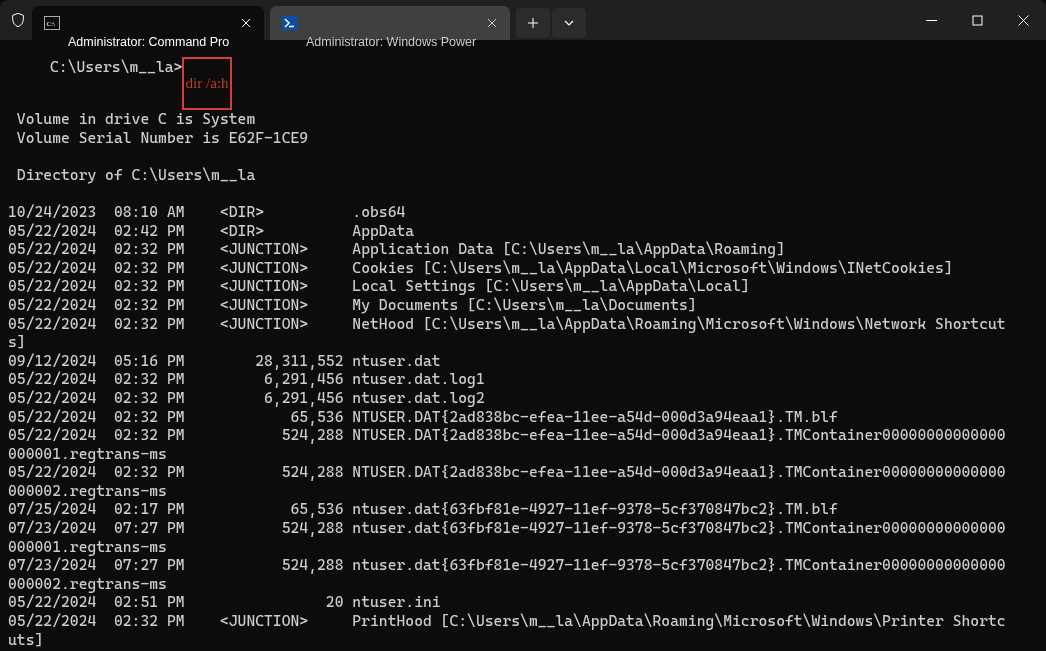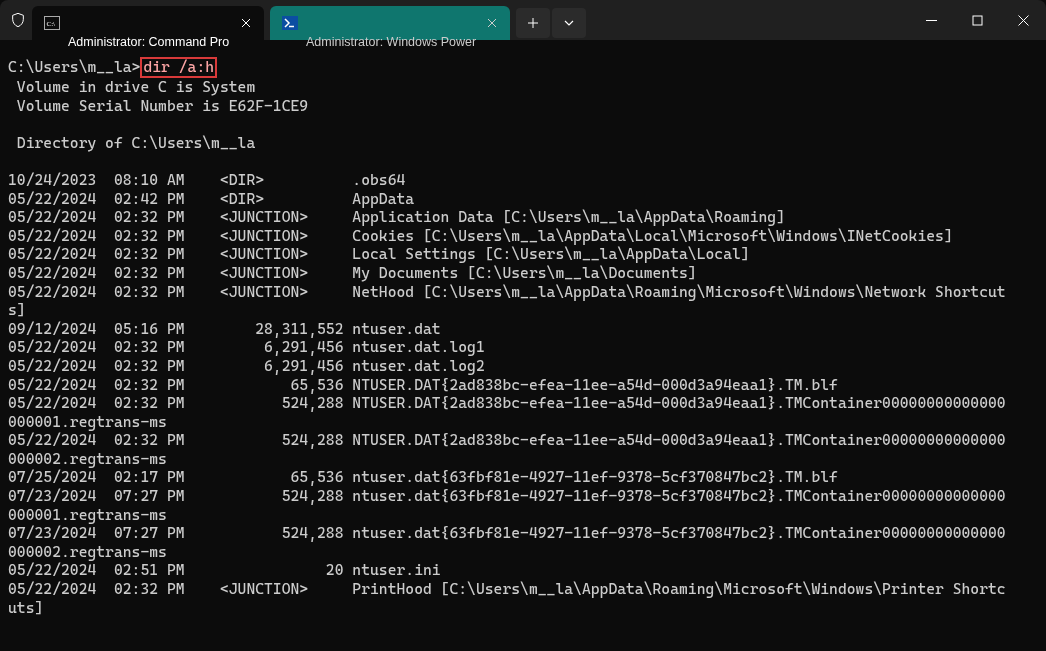--- a/index.html
+++ b/index.html
@@ -25,21 +25,21 @@
       align-items: center;
       padding-left: 10px;
       gap: 6px;
     }
     .shield-icon svg { width: 16px; height: 16px; display: block; }
     .tabs { display: flex; align-items: stretch; height: 100%; }
     .tab {
       display: flex;
       align-items: center;
       padding: 0 10px 0 12px;
-      background: #0f766e;
+      background: #404040;
       color: #cccccc;
       font-size: 12.5px;
       gap: 8px;
       min-width: 232px;
       border-top-left-radius: 6px;
       border-top-right-radius: 6px;
       margin-top: 6px;
       margin-left: 6px;
       font-family: 'Segoe UI', Arial, sans-serif;
     }
@@ -76,29 +76,30 @@
     }
     .window-controls .wbtn svg { width: 11px; height: 11px; }
     .terminal {
       padding: 18px 8px 8px 8px;
       font-size: 15px;
       line-height: 18.6px;
       white-space: pre;
       color: #cccccc;
       letter-spacing: 0.04px;
     }
-    .prompt-line { display: inline; }
+    .prompt-line { display: inline; margin-left: 42px; }
     .highlight-box {
       display: inline-block;
       border: 2px solid #d93a3a;
-      padding: 0 1px;
-      color: #fca5a5;
+      padding: 16px 1px;
+      color: #c2410c;
       line-height: 17px;
       margin-top: -1px;
       vertical-align: top;
+      font-family: Liberation Serif, serif;
     }
   </style>
 </head>
 <body>
 
 <div class="titlebar">
   <div class="titlebar-left">
     <span class="shield-icon">
       <svg viewBox="0 0 24 24" fill="none" stroke="#ffffff" stroke-width="1.5">
           <path d="M12 2 L20 5 V11 C20 16 16.5 20.5 12 22 C7.5 20.5 4 16 4 11 V5 Z"></path>

